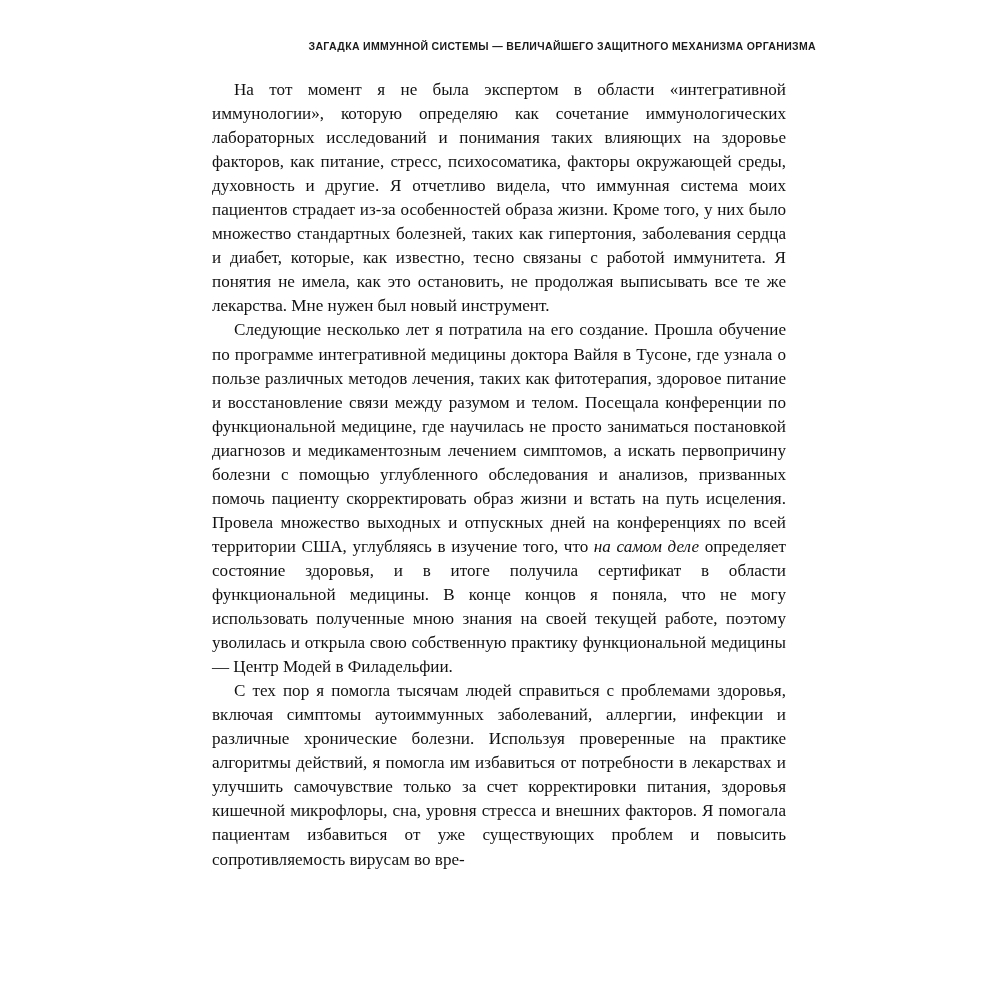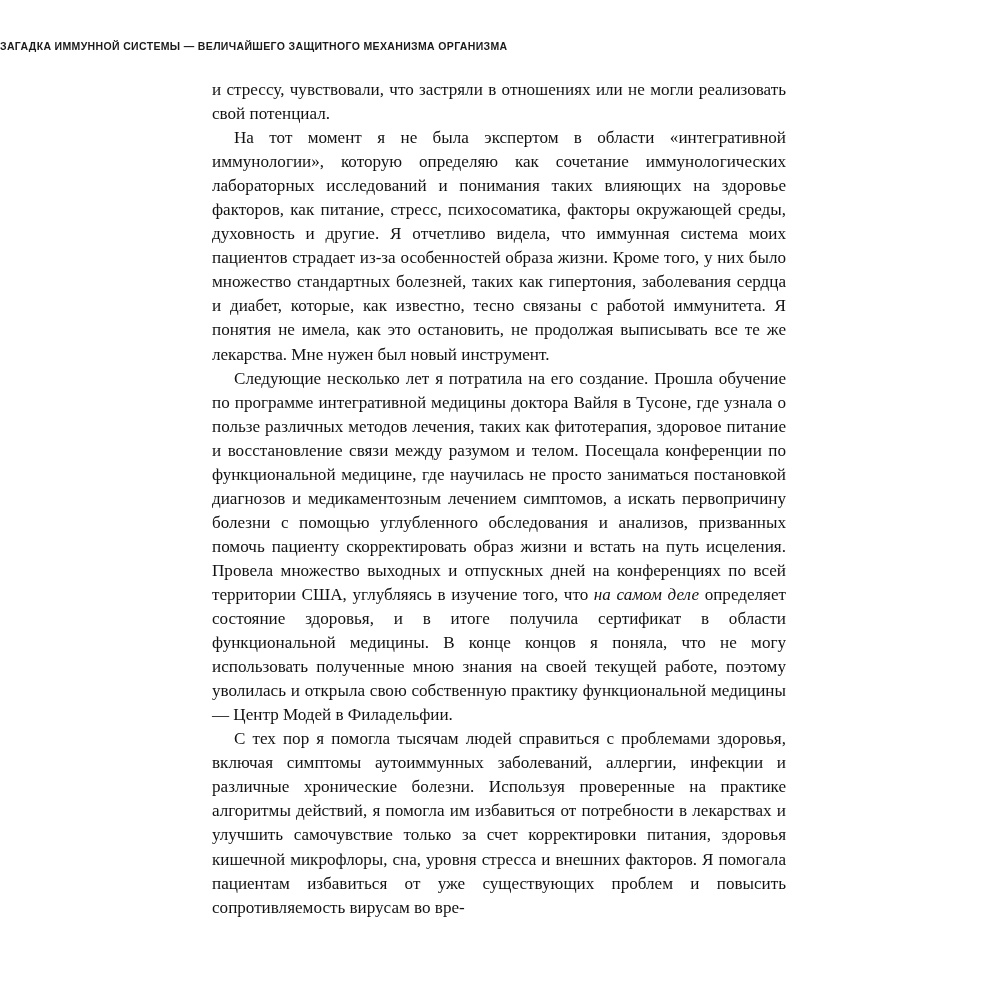--- a/index.html
+++ b/index.html
@@ -23,21 +23,21 @@
     background: #ffffff;
     box-sizing: border-box;
   }
 
   
   .running-header {
     position: absolute;
     top: 40px;
     left: 0;
     width: 816px;
-    text-align: left;
+    text-align: right;
     font-family: "Liberation Sans", "DejaVu Sans", sans-serif;
     font-weight: bold;
     font-size: 10.5px;
     letter-spacing: 0.35px;
     color: #1a1a1a;
     text-transform: uppercase;
     white-space: nowrap;
   }
 
   
@@ -84,21 +84,20 @@
 </style>
 </head>
 <body>
 
 <div class="page">
 
   <div class="running-header">ЗАГАДКА ИММУННОЙ СИСТЕМЫ — ВЕЛИЧАЙШЕГО ЗАЩИТНОГО МЕХАНИЗМА ОРГАНИЗМА</div>
 
   <div class="text-column">
 
-    <p class="para">и стрессу, чувствовали, что застряли в отношениях или не могли реализовать свой потенциал.</p>
 
     <p class="para indent">На тот момент я не была экспертом в области «интегративной иммунологии», которую определяю как сочетание иммунологических лабораторных исследований и понимания таких влияющих на здоровье факторов, как питание, стресс, психосоматика, факторы окружающей среды, духовность и другие. Я отчетливо видела, что иммунная система моих пациентов страдает из-за особенностей образа жизни. Кроме того, у них было множество стандартных болезней, таких как гипертония, заболевания сердца и диабет, которые, как известно, тесно связаны с работой иммунитета. Я понятия не имела, как это остановить, не продолжая выписывать все те же лекарства. Мне нужен был новый инструмент.</p>
 
     <p class="para indent"><span>Следующие несколько лет я потратила на его создание. Прошла обучение по программе интегративной медицины доктора Вайля в Тусоне, где узнала о пользе различных методов лечения, таких как фитотерапия, здоровое питание и восстановление связи между разумом и телом. Посещала конференции по функциональной медицине, где научилась не просто заниматься постановкой диагнозов и медикаментозным лечением симптомов, а искать первопричину болезни с помощью углубленного обследования и анализов, призванных помочь пациенту скорректировать образ жизни и встать на путь исцеления. Провела множество выходных и отпускных дней на конференциях по всей территории США, углубляясь в изучение того, что </span><span class="it">на самом деле</span><span> определяет состояние здоровья, и в итоге получила сертификат в области функциональной медицины. В конце концов я поняла, что не могу использовать полученные мною знания на своей текущей работе, поэтому уволилась и открыла свою собственную практику функциональной медицины — Центр Модей в Филадельфии.</span></p>
 
     <p class="para indent">С тех пор я помогла тысячам людей справиться с проблемами здоровья, включая симптомы аутоиммунных заболеваний, аллергии, инфекции и различные хронические болезни. Используя проверенные на практике алгоритмы действий, я помогла им избавиться от потребности в лекарствах и улучшить самочувствие только за счет корректировки питания, здоровья кишечной микрофлоры, сна, уровня стресса и внешних факторов. Я помогала пациентам избавиться от уже существующих проблем и повысить сопротивляемость вирусам во вре-</p>
 
   </div>
 
   <div class="folio">13</div>

